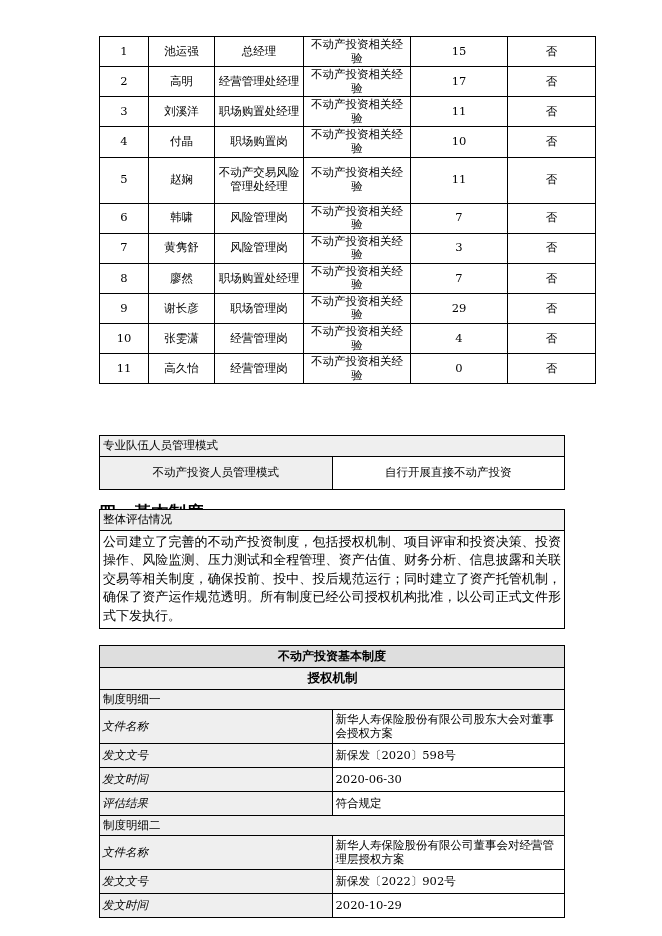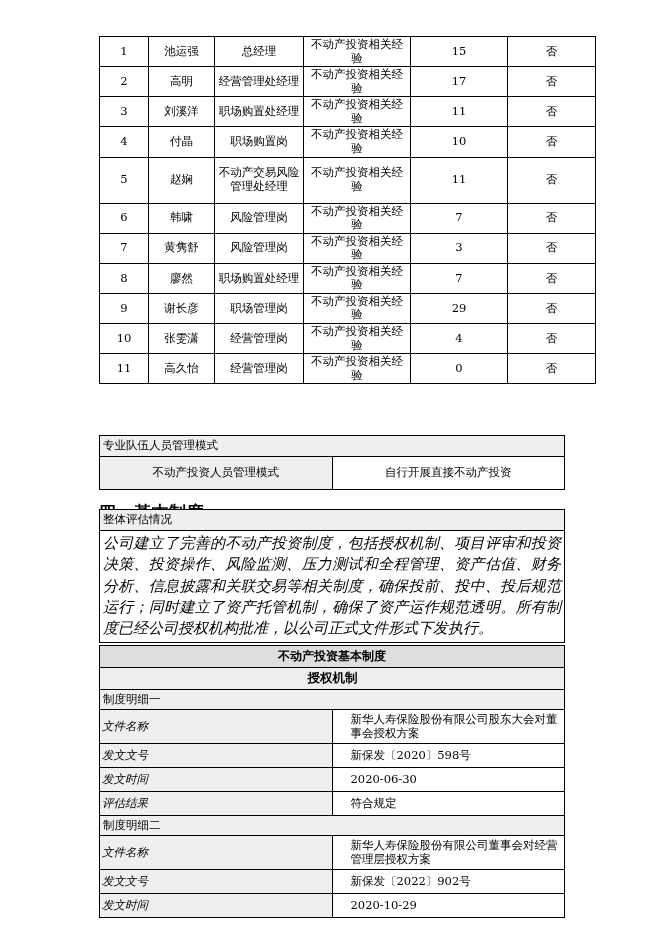--- a/index.html
+++ b/index.html
@@ -108,22 +108,21 @@
     background: #efefef;
     text-align: left;
     padding-left: 3px;
     height: 18px;
   }
   #assess-table td.assess-body {
     text-align: justify;
     text-align-last: left;
     padding: 2px 3px 3px 3px;
     line-height: 1.42;
-    font-size: 15px;
-    font-style: italic;
+    font-size: 13px;
   }
 
   
   #systems-table {
     position: absolute;
     left: 99px;
     top: 645px;
   }
   #systems-table td {
     font-size: 11.5px;
@@ -154,21 +153,21 @@
   }
   #systems-table td.sys-key {
     background: #efefef;
     text-align: left;
     width: 124px;
     padding: 2px;
     font-style: italic;
   }
   #systems-table td.sys-val {
     text-align: left;
-    padding-left: 18px;
+    padding-left: 3px;
     width: 340px;
   }
   #systems-table tr.tall td { height: 29px; }
   #systems-table tr.short td { height: 19px; }
 </style>
 </head>
 <body>
 
 <div class="page">
 

